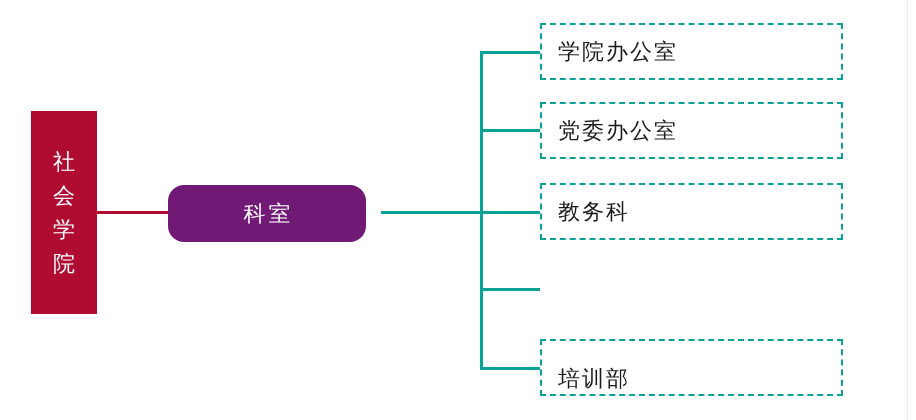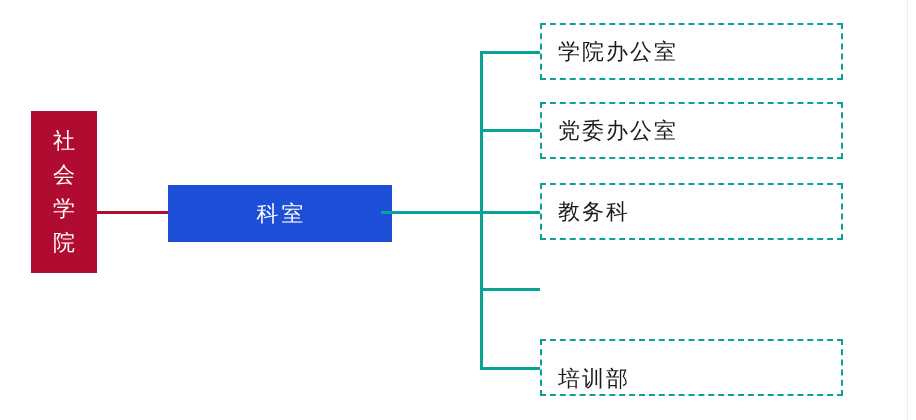--- a/index.html
+++ b/index.html
@@ -15,46 +15,47 @@
     font-family: "Liberation Serif", serif;
     overflow: hidden;
   }
 
   
   .root-node {
     position: absolute;
     left: 31px;
     top: 111px;
     width: 66px;
-    height: 162px;
+    height: 203px;
     background: #B00B31;
     color: #ffffff;
     display: flex;
     align-items: center;
     justify-content: center;
   }
   .root-label {
     width: 26px;
     font-size: 22px;
     line-height: 34px;
     text-align: center;
     word-break: break-all;
   }
 
   .group-node {
     position: absolute;
     left: 168px;
     top: 185px;
-    width: 224px;
+    width: 198px;
     height: 57px;
-    background: #1d4ed8;
+    background: #701a75;
     color: #ffffff;
     display: flex;
     align-items: center;
     justify-content: center;
+    border-radius: 16px;
   }
   .group-label {
     font-size: 22px;
     letter-spacing: 3px;
     text-indent: 3px;
   }
 
   .dept-node {
     position: absolute;
     left: 540px;

